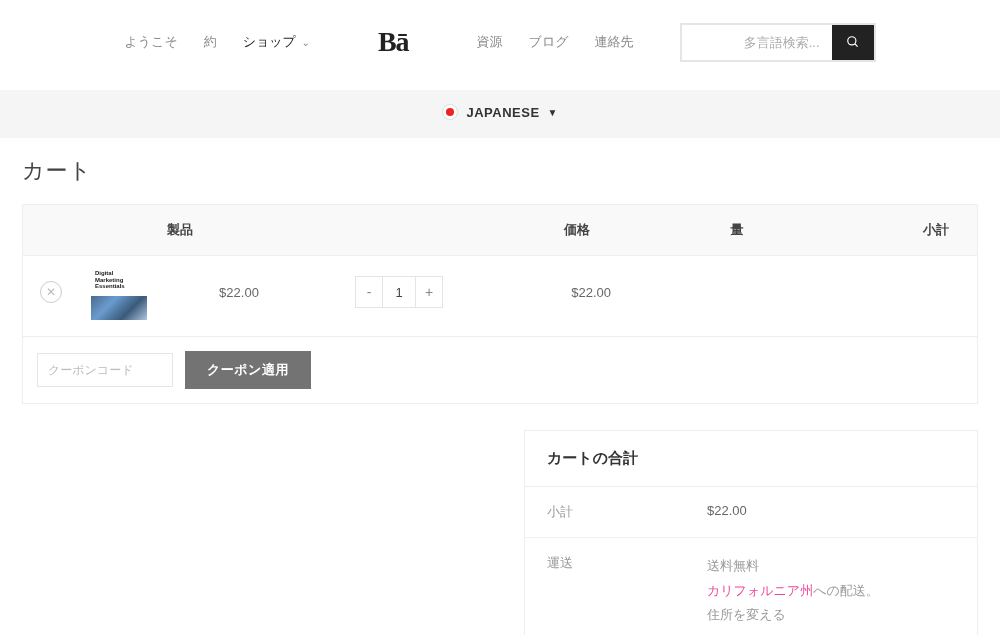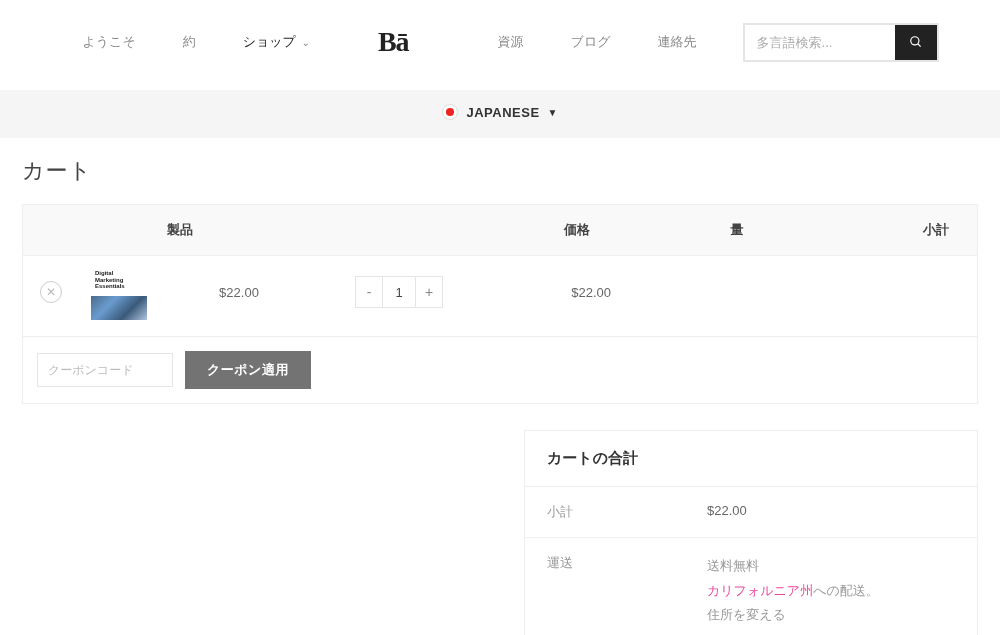--- a/index.html
+++ b/index.html
@@ -1,26 +1,26 @@
 <!DOCTYPE html>
 <html><head>
 <meta charset="utf-8">
 <style>
 * { margin: 0; padding: 0; box-sizing: border-box; }
 body { font-family: -apple-system, BlinkMacSystemFont, "Hiragino Sans", "Hiragino Kaku Gothic ProN", Meiryo, sans-serif; color: #333; background: #fff; }
 
 
 .header { display: flex; align-items: center; justify-content: center; padding: 14px 0 20px; gap: 26px; }
 .nav-left, .nav-right { display: flex; align-items: center; gap: 26px; }
-.nav-item { font-size: 13px; color: #8a8a8a; cursor: pointer; margin-left: 21px; }
+.nav-item { font-size: 13px; color: #8a8a8a; cursor: pointer; }
 .nav-item.active { color: #222; }
 .chevron { font-size: 10px; margin-left: 2px; color: #8a8a8a; }
 .logo { font-family: Georgia, serif; font-size: 28px; font-weight: 700; color: #222; margin: 12px 42px; letter-spacing: -1px; }
 .search-wrap { display: flex; border: 2px solid #e5e5e5; margin-left: 20px; }
-.search-input { border: none; padding: 10px 12px; font-size: 13px; width: 150px; outline: none; color: #888; }
+.search-input { border: none; padding: 10px 12px; font-size: 13px; width: 150px; outline: none; color: #888; text-align: right; }
 .search-input::placeholder { color: #aaa; }
 .search-btn { background: #222; border: none; width: 42px; display: flex; align-items: center; justify-content: center; cursor: pointer; }
 .search-btn svg { width: 14px; height: 14px; }
 
 
 .lang-bar { background: #f5f5f5; padding: 14px 8px; text-align: center; }
 .lang-wrap { display: inline-flex; align-items: center; gap: 8px; cursor: pointer; }
 .flag { width: 16px; height: 16px; border-radius: 50%; background: #fff; border: 1px solid #ddd; position: relative; }
 .flag::after { content: ""; position: absolute; top: 50%; left: 50%; width: 8px; height: 8px; background: #e22; border-radius: 50%; transform: translate(-50%,-50%); }
 .lang-label { font-size: 13px; font-weight: 600; letter-spacing: 0.5px; color: #333; }

